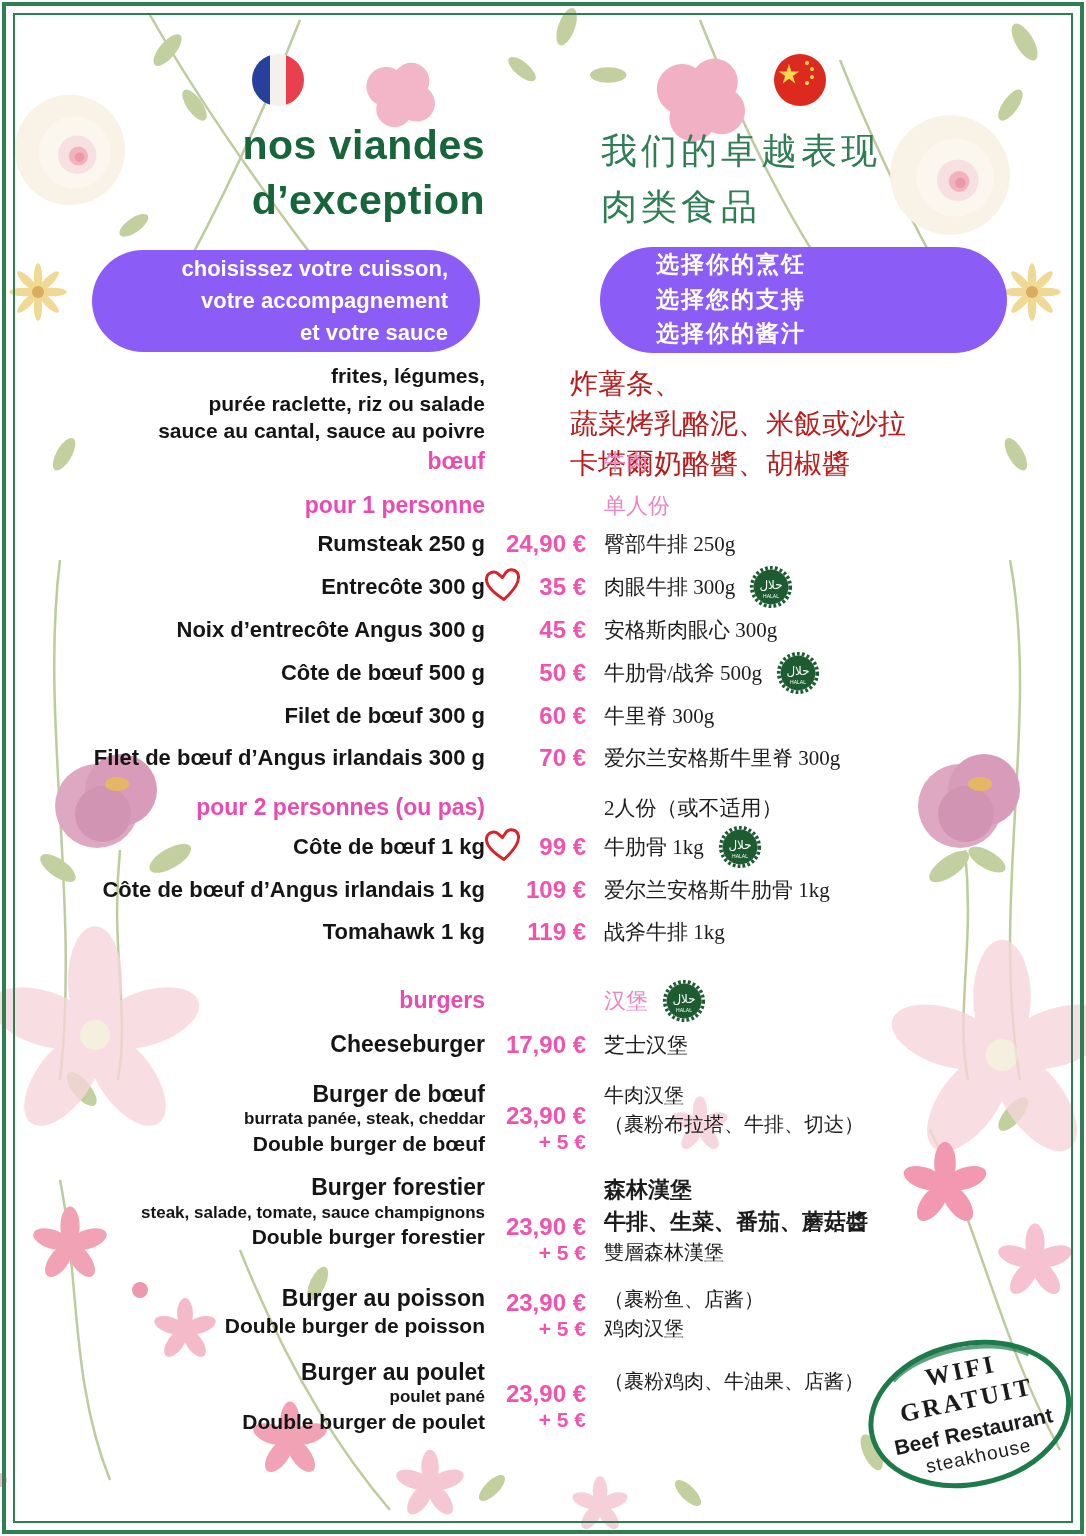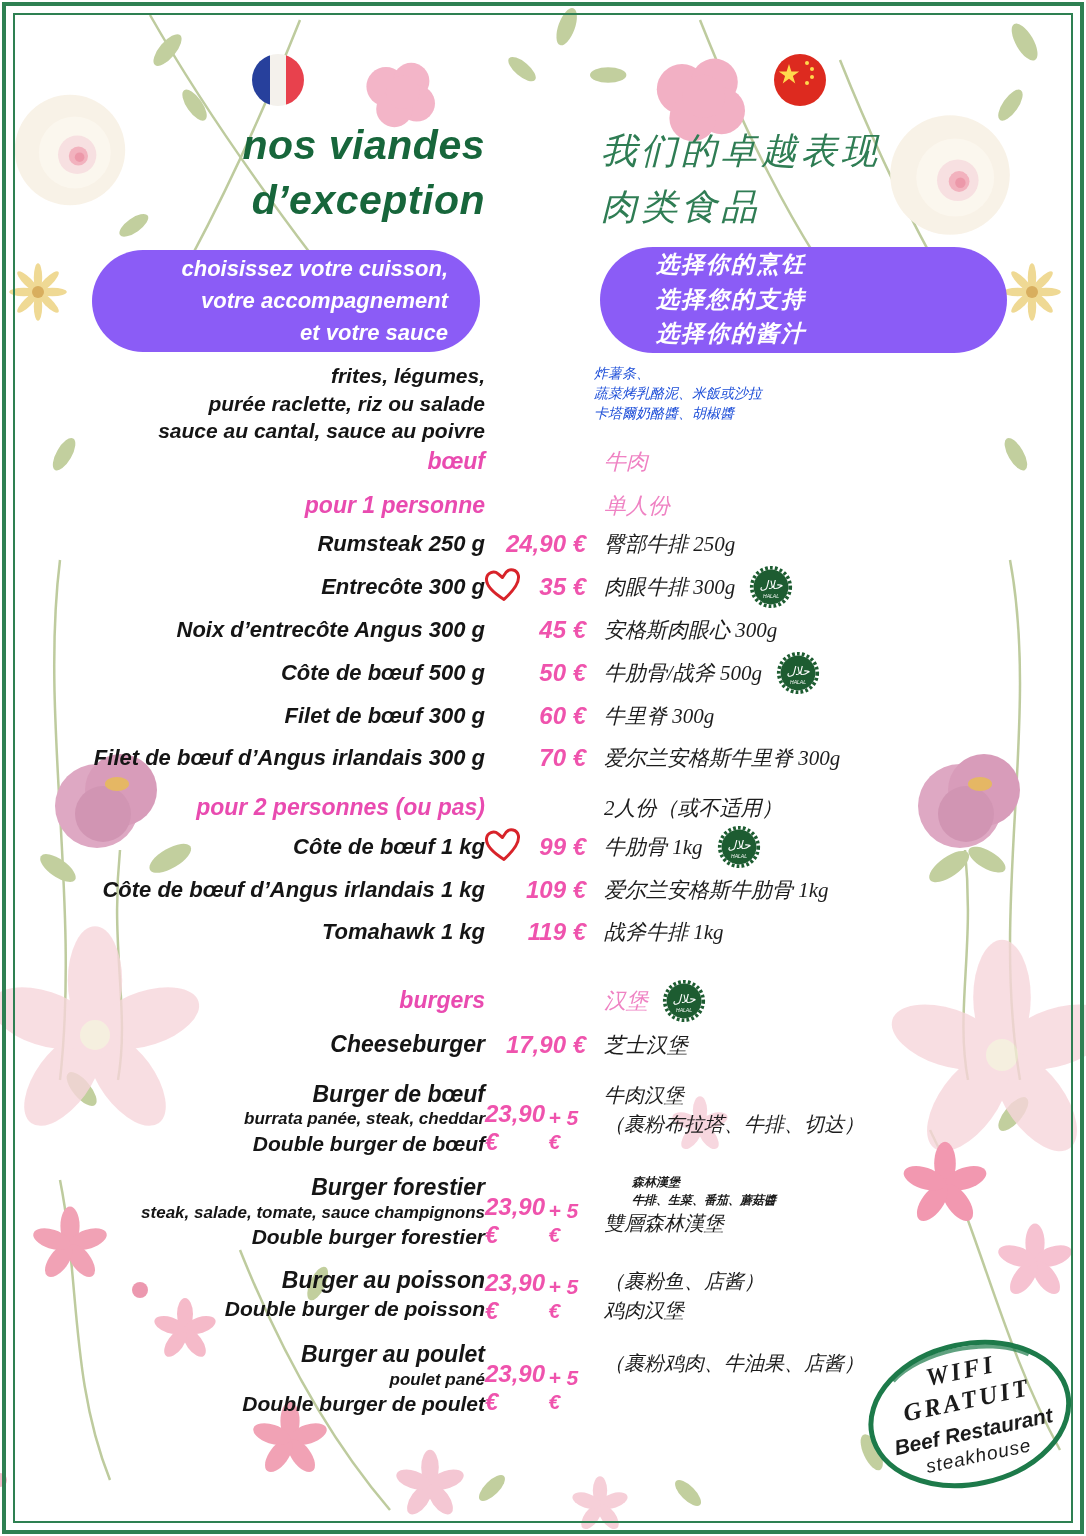--- a/index.html
+++ b/index.html
@@ -4,21 +4,21 @@
 <style>
   * { margin:0; padding:0; box-sizing:border-box; }
   body { background:#ffffff; font-family:"Liberation Sans", sans-serif; }
   .page { position:relative; width:1086px; height:1536px; background:#ffffff; overflow:hidden; }
 
   
   .frame-outer { position:absolute; inset:2px; border:4px solid #2e8052; pointer-events:none; z-index:5; }
   .frame-inner { position:absolute; inset:13px; border:2px solid #2e8052; pointer-events:none; z-index:5; }
 
   .decor { position:absolute; inset:0; z-index:0; pointer-events:none; opacity:.8; }
-  .content { position:absolute; inset:0; z-index:2;font-style:italic; }
+  .content { position:absolute; inset:0; z-index:2; }
 
   
   .flag { position:absolute; width:52px; height:52px; border-radius:50%; overflow:hidden; }
   .flag svg { display:block; }
   .flag-fr { left:252px; top:54px; }
   .flag-cn { left:774px; top:54px; }
 
   
   .title-fr { position:absolute; right:601px; top:118px; text-align:right;
               font-size:41px; font-weight:bold; color:#17663b; letter-spacing:.5px; line-height:1.35; }
@@ -29,22 +29,22 @@
   .pill { position:absolute; background:#8b5cf6; color:#ffffff; border-radius:56px;
           display:flex; flex-direction:column; justify-content:center; font-weight:bold; }
   .pill-fr { left:92px; top:250px; width:388px; height:102px; text-align:right; padding-right:32px;
              font-size:22px; line-height:1.45; }
   .pill-cn { left:600px; top:247px; width:407px; height:106px; text-align:left; padding-left:56px;
              font-family:"Liberation Serif","DejaVu Serif",serif; font-size:23px; line-height:1.5; letter-spacing:2px; }
 
   
   .sides-fr { position:absolute; right:601px; top:362px; text-align:right; font-weight:bold;
               font-size:21px; color:#151515; line-height:1.32; }
-  .sides-cn { position:absolute; left:594px; top:364px; font-family:"Liberation Serif","DejaVu Serif",serif;
-              font-size:14px; color:#1d4ed8; line-height:1.42; }
+  .sides-cn { position:absolute; left:570px; top:364px; font-family:"Liberation Serif","DejaVu Serif",serif;
+              font-size:28px; color:#b91c1c; line-height:1.42; }
 
   
   .menu { position:absolute; left:0; top:445px; width:1086px; }
   .mrow { display:grid; grid-template-columns:485px 105px 1fr; align-items:center; min-height:42px; }
   .mhead { min-height:34px; }
   .fr-cell { text-align:right; font-weight:bold; font-size:22px; color:#151515; line-height:1.18;padding-left:24px; }
   .price-cell { position:relative; text-align:right; padding-right:4px; font-weight:bold; font-size:24px; color:#ef53ad; }
   .cn-cell { padding-left:14px; font-family:"Liberation Serif","DejaVu Serif",serif; font-size:21px; color:#1c1c1c;
              display:flex; align-items:center; }
   .head-fr { color:#e94bb0; font-size:23px; }
@@ -53,26 +53,26 @@
 
   .heart { position:absolute; left:-2px; top:50%; transform:translateY(-54%) rotate(-4deg); width:40px; height:38px; }
   .halal { display:inline-block; width:44px; height:44px; margin-left:14px; vertical-align:middle; flex:0 0 auto; }
 
   
   .bblock { display:grid; grid-template-columns:485px 105px 1fr; align-items:stretch; }
   .bfr { text-align:right; line-height:1.15; }
   .bfr .t  { font-weight:bold; font-size:23px; color:#151515; }
   .bfr .s  { font-weight:bold; font-size:17px; color:#151515; margin-top:2px;padding-left:44px; }
   .bfr .d  { font-weight:bold; font-size:21px; color:#151515; margin-top:3px; }
-  .bprice { display:flex; flex-direction:row; justify-content:flex-end; align-items:flex-end;
+  .bprice { display:flex; flex-direction:column; justify-content:flex-end; align-items:flex-end;
             padding-right:4px; font-weight:bold; color:#ef53ad; }
   .bprice .p1 { font-size:24px; }
   .bprice .p2 { font-size:21px; padding-bottom:2px; }
   .bcn { padding-left:14px; font-family:"Liberation Serif","DejaVu Serif",serif; font-size:20px; color:#1c1c1c; line-height:1.45; }
-  .bcn .bold { font-family:"Liberation Sans",sans-serif; font-weight:bold; font-size:12px;margin-left:28px; }
+  .bcn .bold { font-family:"Liberation Sans",sans-serif; font-weight:bold; font-size:22px; }
 
   
   .stamp { position:absolute; left:862px; top:1336px; width:216px; height:158px; transform:rotate(-12deg); z-index:3; }
   .stamp svg { position:absolute; inset:0; }
   .stamp .txt { position:absolute; width:100%; text-align:center; color:#1b1b1b; }
   .st1 { top:20px;  font-family:"Liberation Serif","DejaVu Serif",serif; font-weight:bold; font-size:25px; letter-spacing:3px; }
   .st2 { top:50px;  font-family:"Liberation Serif","DejaVu Serif",serif; font-weight:bold; font-size:25px; letter-spacing:3px; }
   .st3 { top:84px;  font-weight:bold; font-size:21px; }
   .st4 { top:110px; font-size:19px; color:#3c3c3c; letter-spacing:1px; }
 </style>

